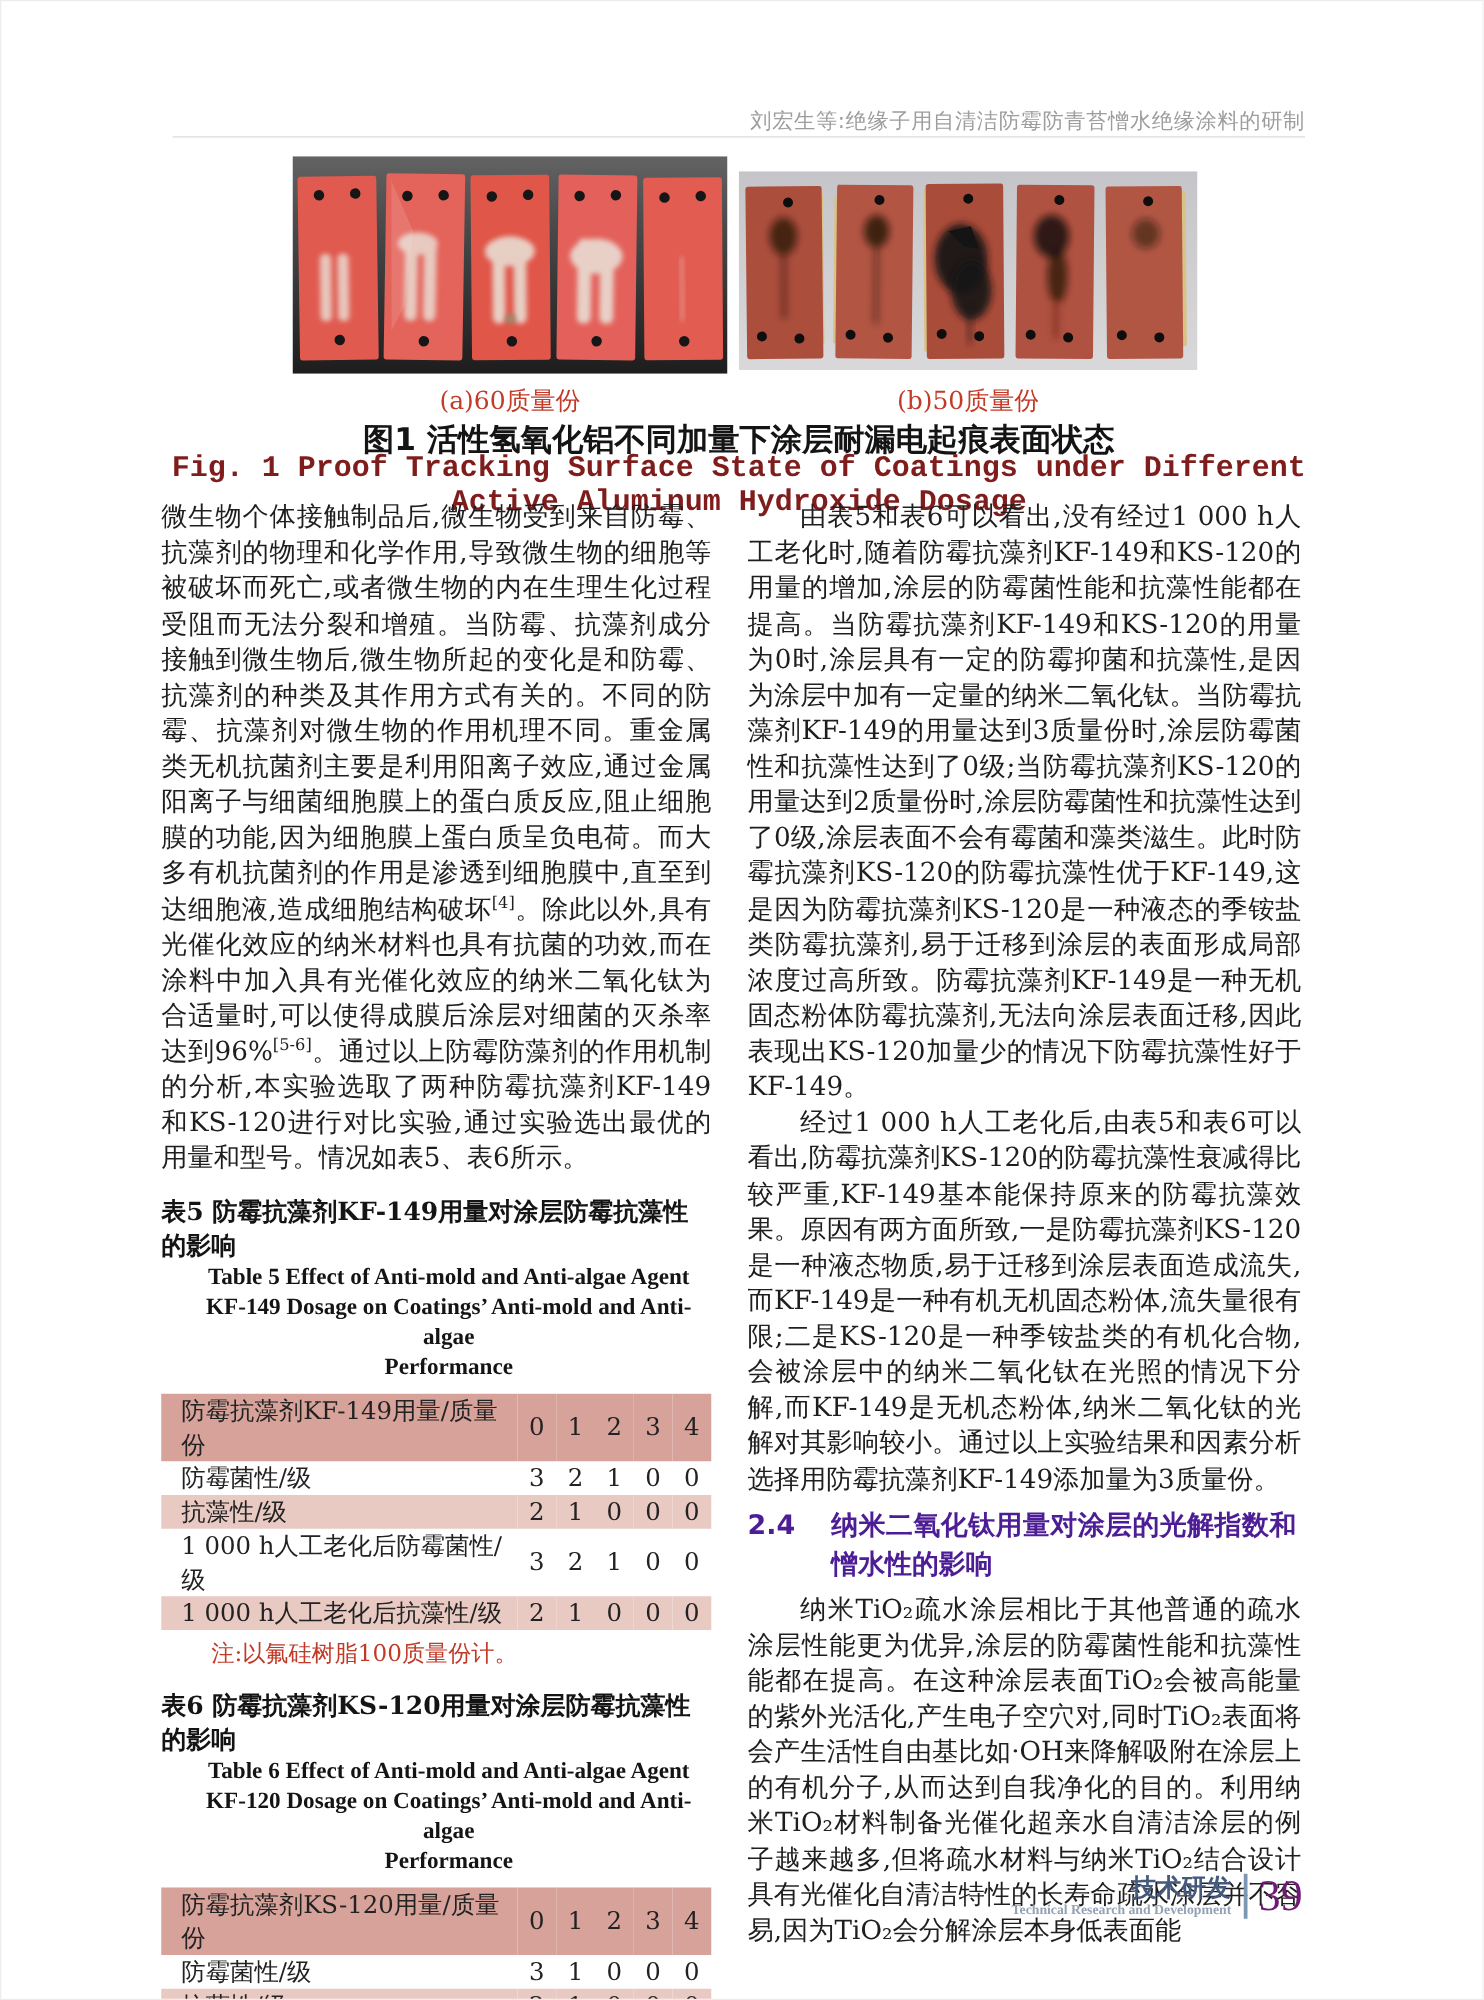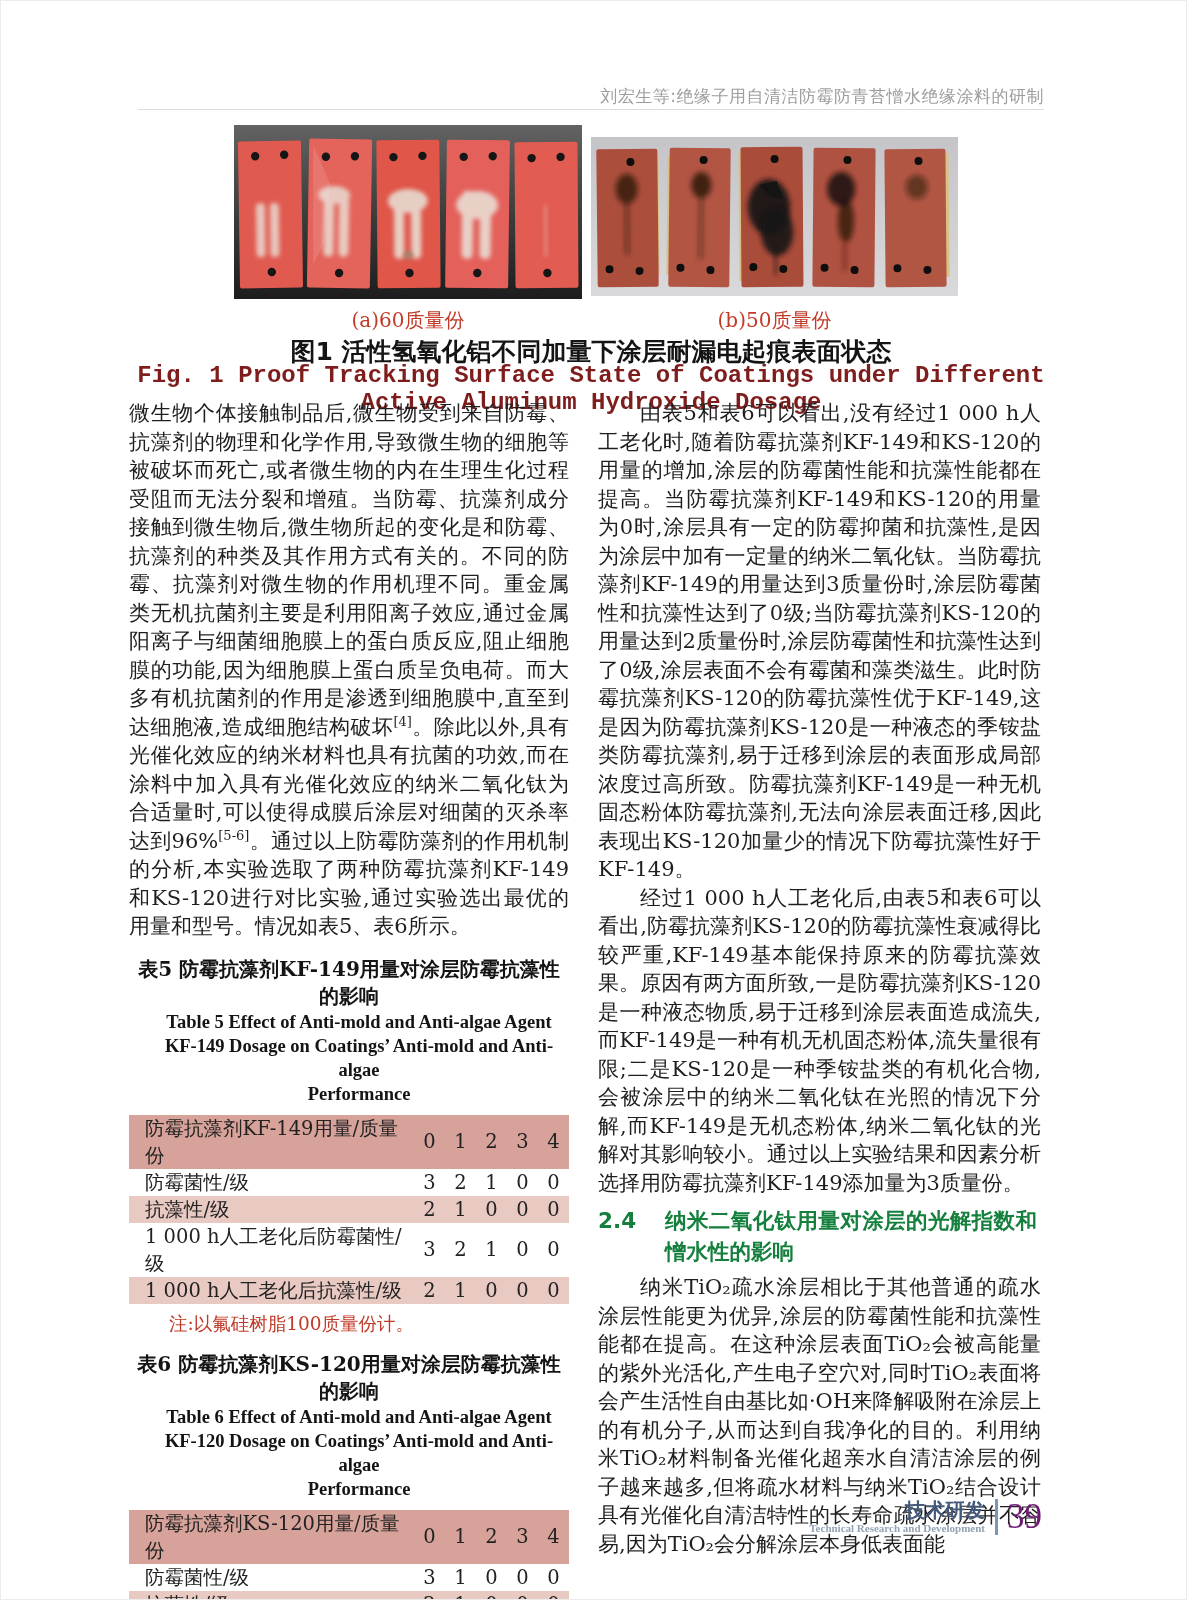--- a/index.html
+++ b/index.html
@@ -19,33 +19,33 @@
   .fig-title-en{position:absolute;top:361px;left:100px;width:980px;text-align:center;font-size:24px;font-weight:bold;color:#7f1d1d;font-family:Liberation Mono, monospace;}
 
   .col{position:absolute;top:398px;}
   .col-left{left:128px;width:440px;}
   .col-right{left:597px;width:443px;}
 
   p.body-text{margin:0;font-size:21px;line-height:28.5px;text-align:justify;color:#1e1e1e;}
   p.indent{text-indent:2em;}
   .sup{font-size:0.62em;vertical-align:super;line-height:0;}
 
-  .tbl-title-cn{text-align:center;font-weight:bold;font-size:20px;color:#141414;margin-top:15px;line-height:27px;}
+  .tbl-title-cn{font-weight:bold;font-size:20px;color:#141414;margin-top:15px;line-height:27px;}
   .tbl-title-en{text-align:center;font-weight:bold;font-size:18.5px;line-height:24px;color:#141414;font-family:"Liberation Serif","DejaVu Serif",serif;margin-left:20px;}
 
   table.data{width:100%;border-collapse:collapse;margin-top:9px;font-size:19.5px;table-layout:fixed;}
   table.data td{height:25px;padding:0;vertical-align:middle;color:#222;}
   table.data td.lbl{padding-left:16px;width:auto;}
   table.data td.val{width:31px;text-align:center;}
   tr.hdr{background:#d6a29a;}
   tr.stripe{background:#e9cac3;padding-left:16px;}
 
   .tbl-note{color:#c13a28;font-size:18.5px;margin:8px 0 0 40px;line-height:24px;}
 
-  .heading-24{position:relative;margin:8px 4px 6px 0;padding-left:67px;font-size:21.5px;line-height:31px;font-weight:bold;color:#15803d;font-family:"DejaVu Sans","Liberation Sans",sans-serif;text-align:justify;}
+  .heading-24{position:relative;margin:8px 4px 6px 0;padding-left:67px;font-size:21.5px;line-height:31px;font-weight:bold;color:#4c1d95;font-family:"DejaVu Sans","Liberation Sans",sans-serif;text-align:justify;}
   .heading-24 .num{position:absolute;left:0;top:0;}
 
   .footer{position:absolute;right:144px;bottom:62px;display:flex;align-items:center;}
   .f-left{text-align:right;}
   .f-cn{font-size:20px;font-weight:bold;color:#44597c;font-family:"DejaVu Sans","Liberation Sans",sans-serif;line-height:22px;}
   .f-en{font-size:11px;font-weight:bold;color:#93a3b4;font-family:"Liberation Serif","DejaVu Serif",serif;line-height:14px;}
   .f-bar{width:3px;height:36px;background:#7c97b3;margin:0 9px 0 10px;}
   .f-num{font-size:35px;color:#701a75;font-family:"Liberation Serif","DejaVu Serif",serif;}
 </style>
 </head>

